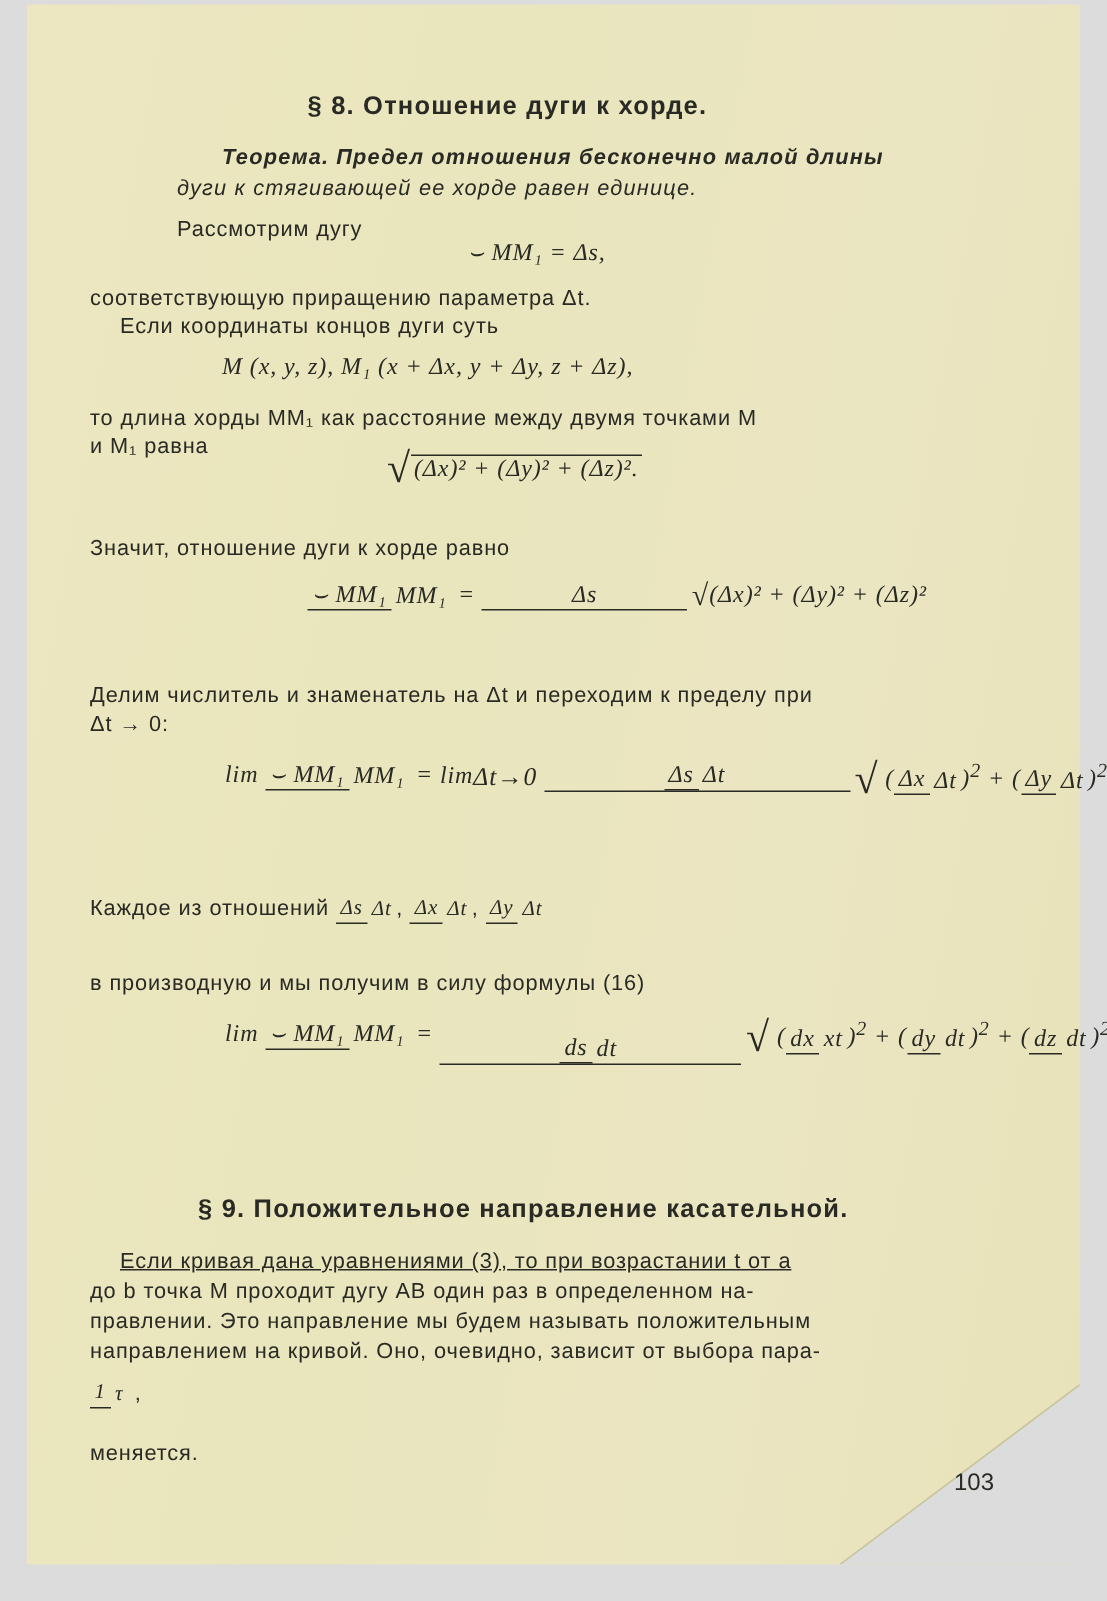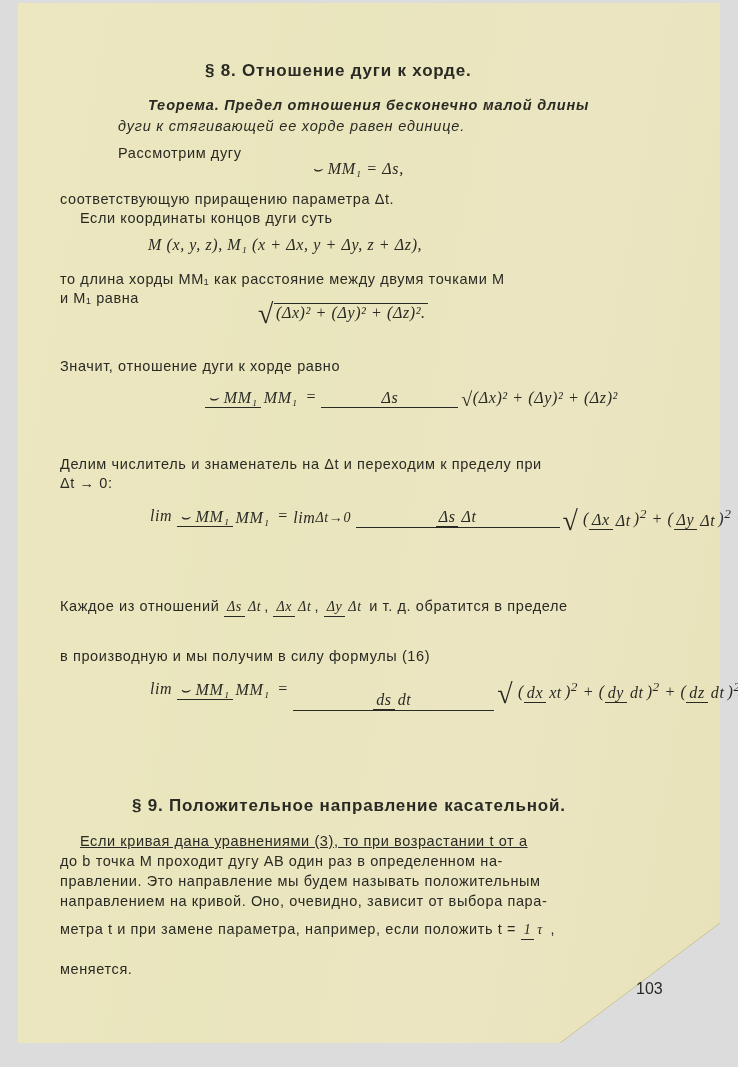--- a/index.html
+++ b/index.html
@@ -12,21 +12,21 @@
   .t{position:absolute;font-size:14.5px;line-height:18px;white-space:nowrap;letter-spacing:0.6px;}
   .h{font-weight:bold;font-size:17px;letter-spacing:0.8px;}
   .it{font-style:italic;font-weight:bold;letter-spacing:0.8px;}
   .m{font-family:"Liberation Serif","DejaVu Serif",serif;font-style:italic;font-size:16px;}
   .mr{font-family:"Liberation Serif","DejaVu Serif",serif;font-size:16px;}
   .frac{display:inline-flex;flex-direction:row;align-items:center;vertical-align:middle;}
   .frac .num{border-bottom:1.2px solid #2a2a24;padding:0 3px;}
   .frac .den{padding:0 3px;}
   .sqrt{display:inline-block;border-top:1.2px solid #2a2a24;padding:0 2px;}
   .rad{font-size:28px;font-style:normal;vertical-align:middle;}
-  .small{font-size:14px;}
+  .small{font-size:17px;}
   .pn{position:absolute;font-size:16px;}
 </style>
 </head>
 <body>
 
 <div class="page">
   <svg class="corner" viewBox="0 0 160 120">
     <polygon points="160,0 160,120 0,120" fill="#dcdcdc"></polygon>
     <line x1="160" y1="0" x2="0" y2="120" stroke="#c8c39c" stroke-width="1"></line>
   </svg>
@@ -111,21 +111,20 @@
       <span class="den">Δt</span>
     </span>,
   <span class="frac m" style="font-size:14px;">
       <span class="num">Δx</span>
       <span class="den">Δt</span>
     </span>,
   <span class="frac m" style="font-size:14px;">
       <span class="num">Δy</span>
       <span class="den">Δt</span>
     </span>
-  <span>и т. д. обратится в пределе</span>
 </div>
 
 <div class="t" style="left:60px;top:647px;text-align:right;">в производную и мы получим в силу формулы (16)</div>
 
 <div class="t m" style="left:150px;top:670px;">
   <span class="mr">lim</span>
   <span class="frac">
       <span class="num">⌣ MM₁</span>
       <span class="den">MM₁</span>
     </span>
@@ -154,21 +153,20 @@
 </div>
 
 <div class="t h" style="left:132px;top:797px;">§ 9. Положительное направление касательной.</div>
 
 <div class="t" style="left:80px;top:832px;text-decoration:underline;">Если кривая дана уравнениями (3), то при возрастании t от a</div>
 <div class="t" style="left:60px;top:852px;text-align:center;">до b точка M проходит дугу AB один раз в определенном на-</div>
 <div class="t" style="left:60px;top:872px;">правлении. Это направление мы будем называть положительным</div>
 <div class="t" style="left:60px;top:892px;">направлением на кривой. Оно, очевидно, зависит от выбора пара-</div>
 
 <div class="t" style="left:60px;top:920px;">
-  <span>метра t и при замене параметра, например, если положить t =</span>
   <span class="frac m" style="font-size:14px;">
       <span class="num">1</span>
       <span class="den">τ</span>
     </span>
   <span>,</span>
 </div>
 <div class="t" style="left:60px;top:960px;">меняется.</div>
 
 <div class="pn" style="left:636px;top:980px;">103</div>
 

